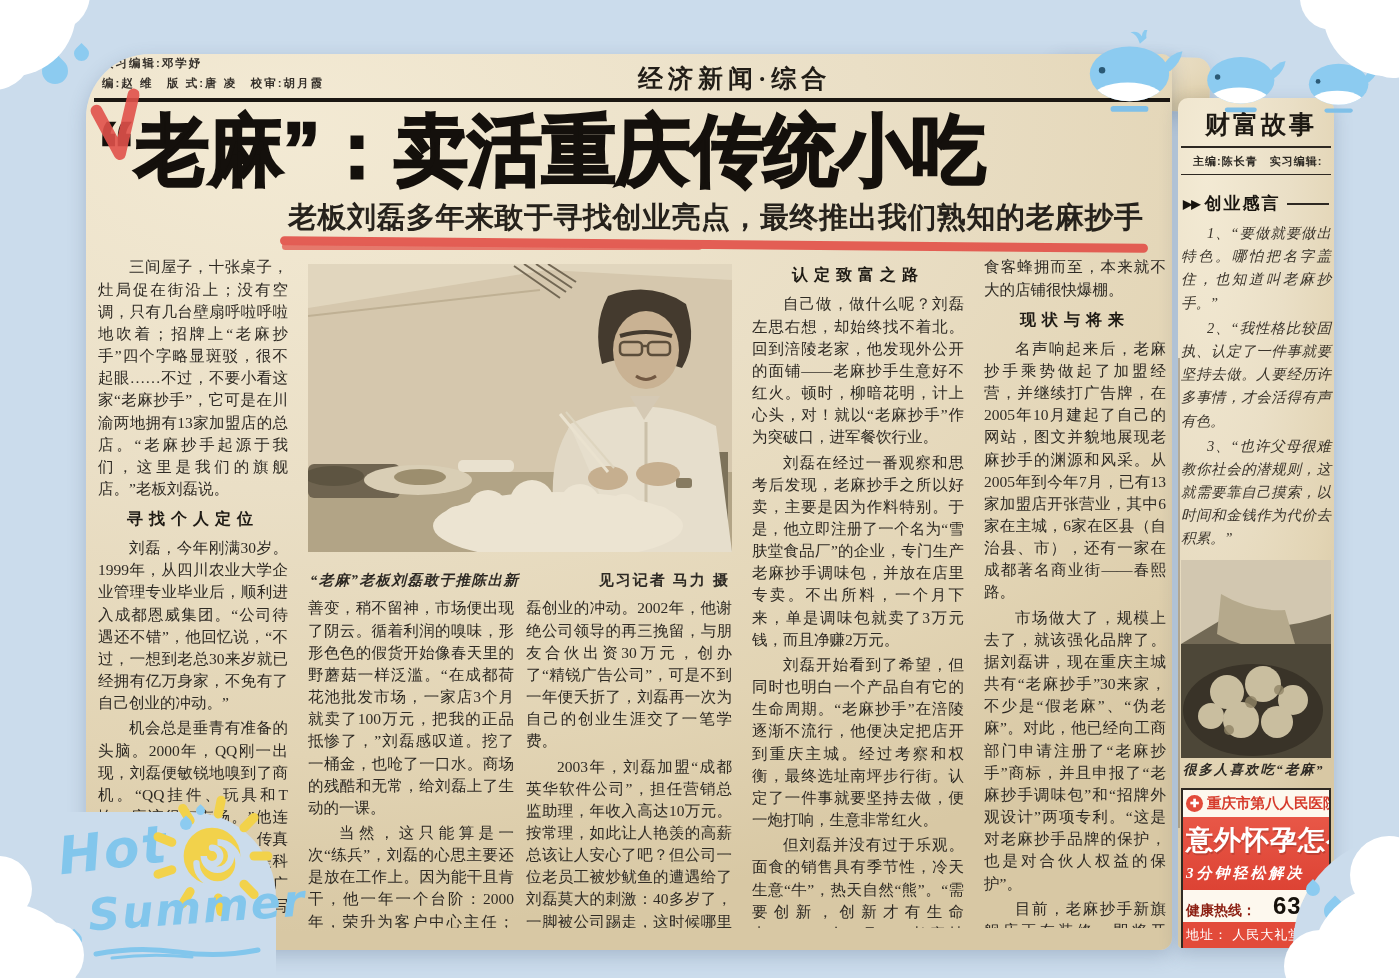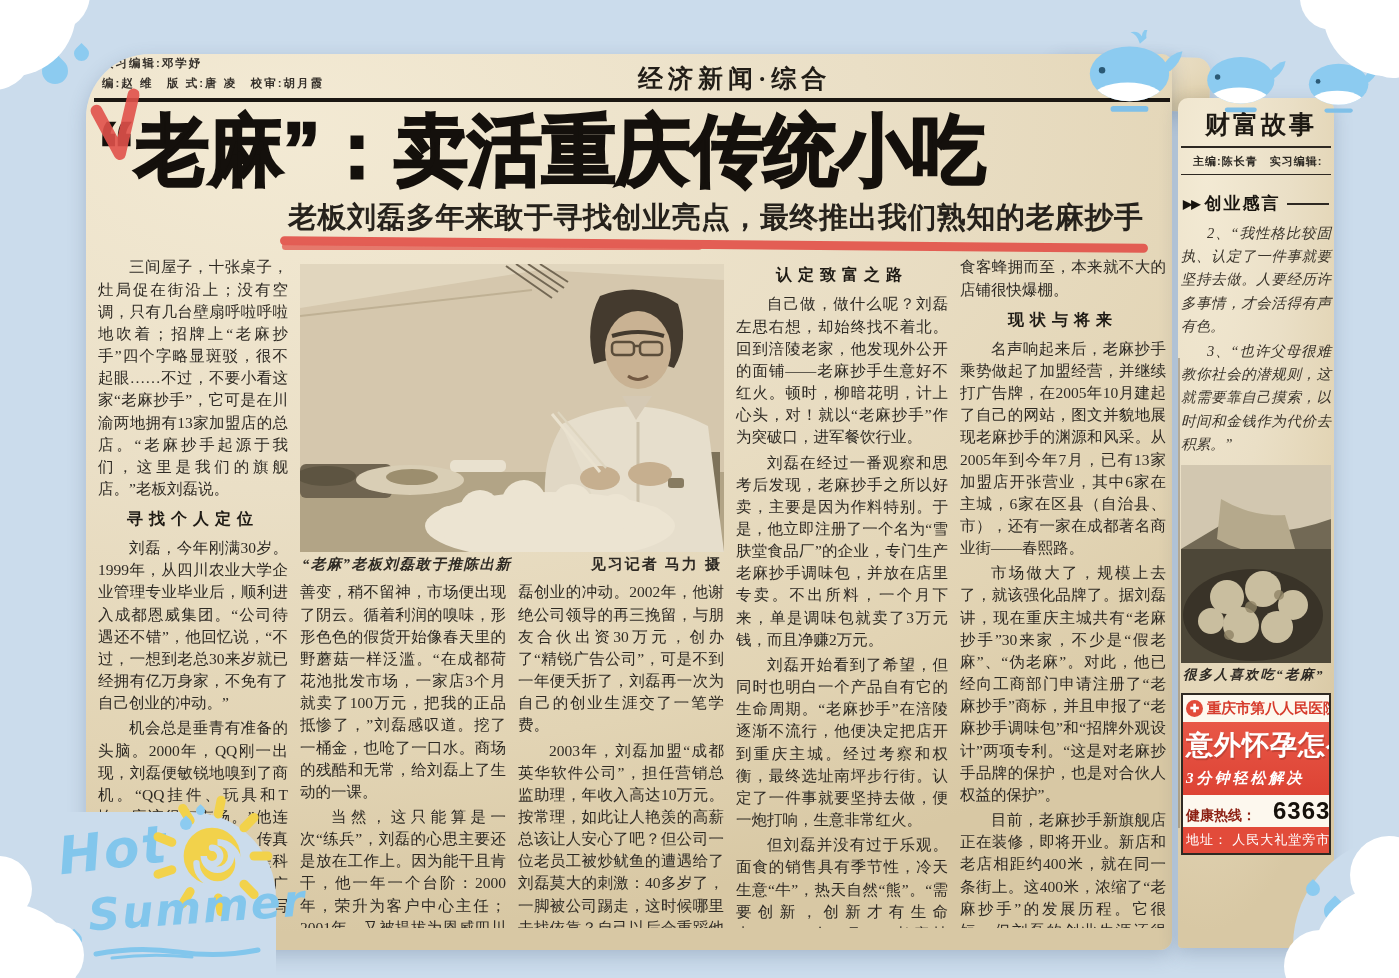--- a/index.html
+++ b/index.html
@@ -40,34 +40,34 @@
     font-size:74px;line-height:1.06;letter-spacing:0;color:#14100c;-webkit-text-stroke:2.4px #14100c;
     white-space:nowrap;transform:scaleY(1.04);transform-origin:top left}
   .subhead-wrap{position:relative;margin:10px 0 0 202px;width:880px;height:52px}
   .subhead{font-size:29px;font-weight:bold;letter-spacing:.5px;color:#26221c;white-space:nowrap}
   .red-underline{position:absolute;left:-8px;top:42px;width:868px;height:9px;background:var(--red);
     border-radius:6px;transform:rotate(.5deg);opacity:.92}
   .red-underline::after{content:"";position:absolute;left:2px;top:5px;width:420px;height:7px;background:var(--red);
     border-radius:6px;transform:rotate(-.5deg);opacity:.8}
 
   
-  .bodygrid{display:flex;gap:12px;padding:6px 6px 0 12px;height:678px;overflow:hidden}
+  .bodygrid{display:flex;gap:20px;padding:6px 6px 0 12px;height:678px;overflow:hidden}
   .col p{margin:0 0 3px;font-size:15.5px;line-height:1.43;text-align:justify;color:#2e2a24}
   .indent{text-indent:2em}
   .sec{margin:9px 0 7px;text-align:center;font-family:"Liberation Sans",sans-serif;
     font-size:16px;font-weight:bold;letter-spacing:6px;color:#1e1a14}
   .c1{width:190px}
   .mid{width:424px}
   .c4{width:212px}
   .c5{flex:1}
   .midcols{display:flex;gap:12px}
   .c2,.c3{width:206px}
   .photo{height:288px;margin:8px 0 2px;overflow:hidden;box-shadow:0 0 0 1px #b5a88c inset}
   .photo svg{display:block;width:100%;height:100%}
-  .caption-row{display:flex;justify-content:space-between;align-items:baseline;margin:3px 2px 7px}
+  .caption-row{display:flex;justify-content:space-between;align-items:baseline;margin:19px 2px 7px}
   .cap{font-style:italic;font-weight:bold;font-size:14.5px;letter-spacing:1.5px}
   .credit{font-family:"Liberation Sans",sans-serif;font-weight:bold;font-size:15px;letter-spacing:2px}
 
   
   .sb-title{font-size:25px;font-weight:bold;letter-spacing:3px;padding:10px 0 5px 24px;
     border-bottom:2px solid #2d2822;white-space:nowrap;color:#1d1913}
   .sb-ed{font-family:"Liberation Sans",sans-serif;font-size:11px;font-weight:bold;letter-spacing:1px;
     padding:6px 0 5px 12px;border-bottom:1.5px solid #2d2822;white-space:nowrap}
   .sb-col-head{display:flex;align-items:center;margin:17px 2px 7px;font-family:"Liberation Sans",sans-serif;
     font-size:17px;font-weight:bold;letter-spacing:2px;color:#17130e}
@@ -236,20 +236,21 @@
   </div>
 
   <div class="paper paper-right">
     <div class="sb-title">财富故事</div>
     <div class="sb-ed">主编:陈长青　实习编辑:</div>
     <div class="sb-col-head">
       <span class="tris">▶▶</span>
       <span>创业感言</span>
       <span class="dash"></span>
     </div>
+    <p class="quote">1、“要做就要做出特色。哪怕把名字盖住，也知道叫老麻抄手。”</p>
     <p class="quote">2、“我性格比较固执、认定了一件事就要坚持去做。人要经历许多事情，才会活得有声有色。</p>
     <p class="quote">3、“也许父母很难教你社会的潜规则，这就需要靠自己摸索，以时间和金钱作为代价去积累。”</p>
 
     <div class="sb-photo">
       <svg viewBox="0 0 150 198" preserveAspectRatio="none">
         <rect width="150" height="198" fill="#6e6655"></rect>
         <path d="M0 0 h150 v54 q-60 22 -110 6 L0 84 Z" fill="#d8cfba"></path>
         <path d="M40 34 q30 18 64 16 l10 34 q-44 10 -78 -10 Z" fill="#b8ad92"></path>
         <path d="M0 84 h150 v114 H0 Z" fill="#454035"></path>
         <ellipse cx="72" cy="150" rx="70" ry="46" fill="#2e2a23"></ellipse>

